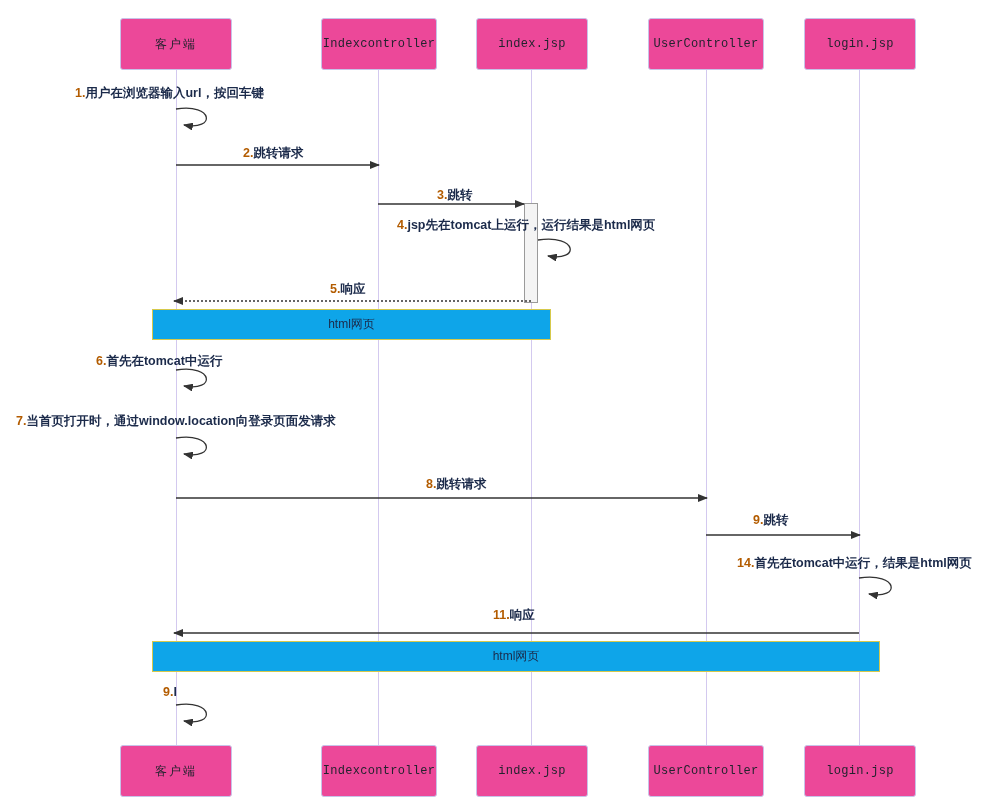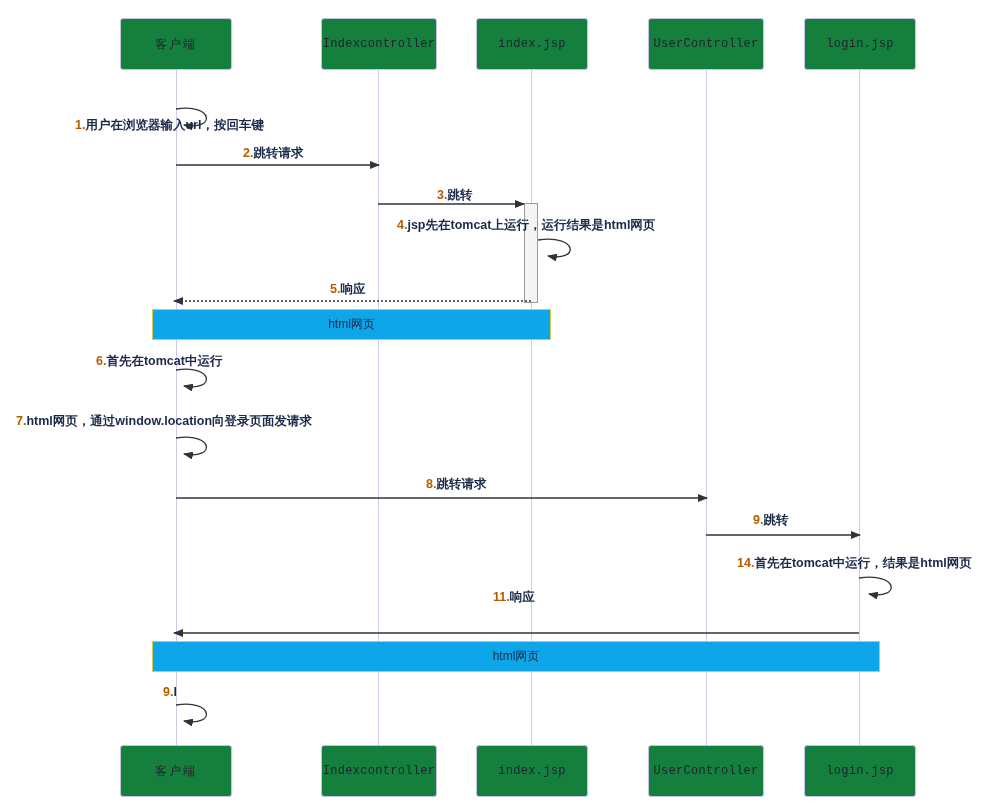--- a/index.html
+++ b/index.html
@@ -8,21 +8,21 @@
     background:#ffffff;
     font-family:"Liberation Sans","DejaVu Sans",sans-serif;
     overflow:hidden;
   }
   #diagram{position:relative;width:994px;height:810px;}
 
   
   .participant{
     position:absolute;
     box-sizing:border-box;
-    background:#15803d;
+    background:#ec4899;
     border:1px solid #c7c3e8;
     border-radius:3px;
     display:flex;align-items:center;justify-content:center;
     font-family:"Liberation Mono","DejaVu Sans Mono",monospace;
     font-size:12px;
     color:#23232e;
     letter-spacing:.3px;
   }
   .participant.cn{
     font-family:"Liberation Sans","DejaVu Sans",sans-serif;
@@ -147,21 +147,21 @@
 
     <g>
       <line x1="859" y1="633" x2="174" y2="633" stroke="#333" stroke-width="1.3" marker-end="url(#ahl)"></line>
     </g>
 
     <g>
       <path d="M176,705 C214,699 216,727 184,721" fill="none" stroke="#333" stroke-width="1.3" marker-end="url(#ah)"></path>
     </g>
   </svg>
 
-  <div class="msg-label" style="left:75px;top:86px;margin-top:32px;">
+  <div class="msg-label" style="left:75px;top:86px;">
     <span class="num">1.</span><span>用户在浏览器输入url，按回车键</span>
   </div>
 
   <div class="msg-label" style="left:243px;top:146px;">
     <span class="num">2.</span><span>跳转请求</span>
   </div>
 
   <div class="msg-label" style="left:437px;top:188px;">
     <span class="num">3.</span><span>跳转</span>
   </div>
@@ -172,36 +172,36 @@
 
   <div class="msg-label" style="left:330px;top:282px;">
     <span class="num">5.</span><span>响应</span>
   </div>
 
   <div class="msg-label" style="left:96px;top:354px;">
     <span class="num">6.</span><span>首先在tomcat中运行</span>
   </div>
 
   <div class="msg-label" style="left:16px;top:414px;">
-    <span class="num">7.</span><span>html网页，通过window.location向登录页面发请求</span>
+    <span class="num">7.</span><span>当首页打开时，通过window.location向登录页面发请求</span>
   </div>
 
   <div class="msg-label" style="left:407px;top:477px;margin-left:19px;">
     <span class="num">8.</span><span>跳转请求</span>
   </div>
 
   <div class="msg-label" style="left:753px;top:513px;">
     <span class="num">9.</span><span>跳转</span>
   </div>
 
   <div class="msg-label" style="left:737px;top:556px;">
     <span class="num">14.</span><span>首先在tomcat中运行，结果是html网页</span>
   </div>
 
-  <div class="msg-label" style="left:493px;top:590px;">
+  <div class="msg-label" style="left:493px;top:608px;">
     <span class="num">11.</span><span>响应</span>
   </div>
 
   <div class="msg-label" style="left:163px;top:685px;">
     <span class="num">9.</span><span>l</span>
   </div>
 
   <div class="note" style="left:152px;top:309px;width:399px;height:31px;">html网页</div>
 
   <div class="note" style="left:152px;top:641px;width:728px;height:31px;">html网页</div>

